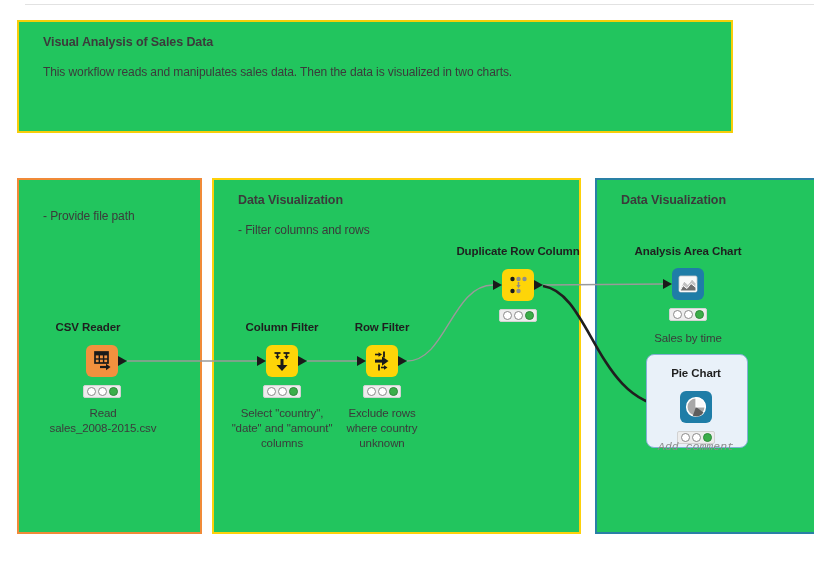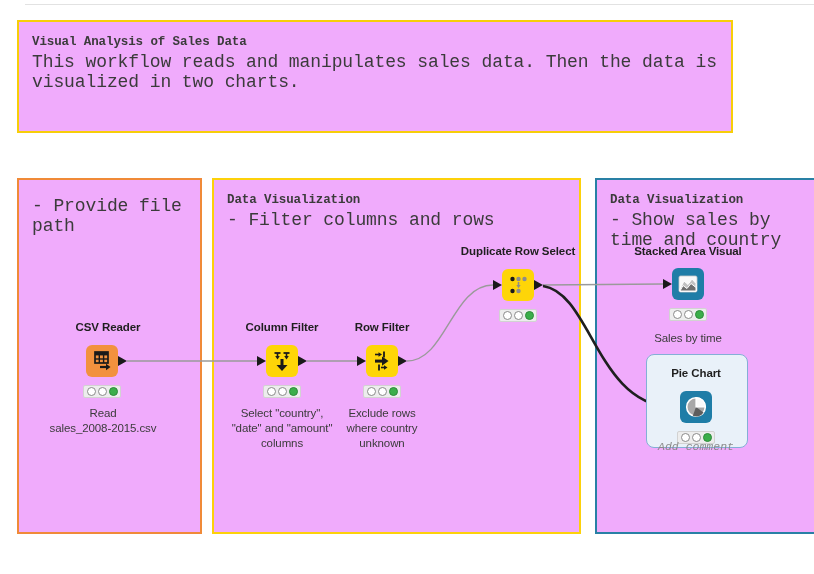--- a/index.html
+++ b/index.html
@@ -12,26 +12,25 @@
   }
   .canvas { position: absolute; inset: 0; }
 
   .top-edge-line {
     position: absolute; left: 25px; right: 0; top: 4px; height: 1px;
     background: #e2e2e2;
   }
 
   
   .anno {
-    position: absolute; background: #f0abfc; border: 2px solid;
-    padding: 13px 13px;
-    font-family: Liberation Mono, monospace;
+    position: absolute; background: #22c55e; border: 2px solid;
+    padding: 13px 24px;
   }
   .anno .anno-title { font-size: 12.5px; font-weight: bold; color: #3b3b3b; letter-spacing: -0.1px; }
-  .anno .anno-body  { font-size: 18px; color: #3b3b3b; margin-top: 3px; letter-spacing: -0.1px; }
+  .anno .anno-body  { font-size: 12px; color: #3b3b3b; margin-top: 16px; letter-spacing: -0.1px; }
 
   #anno-header        { left: 17px; top: 20px;  width: 716px; height: 113px; border-color: #f7ce09; }
   #group-reading      { left: 17px; top: 178px; width: 185px; height: 356px; border-color: #f08a38; }
   #group-preprocess   { left: 212px; top: 178px; width: 369px; height: 356px; border-color: #fdd10a; }
   #group-visualize    { left: 595px; top: 178px; width: 235px; height: 356px; border-color: #2980a5; }
 
   
   svg.wires { position: absolute; left: 0; top: 0; width: 814px; height: 574px; z-index: 5; }
   .wire  { fill: none; stroke: #9a9a9a; stroke-width: 1.4px; }
   .wire-selected { fill: none; stroke: #1f1f1f; stroke-width: 2.6px; }
@@ -92,21 +91,20 @@
 
   <div class="anno" id="group-reading">
     <div class="anno-body">- Provide file path</div>
   </div>
   <div class="anno" id="group-preprocess">
     <div class="anno-title">Data Visualization</div>
     <div class="anno-body">- Filter columns and rows</div>
   </div>
   <div class="anno" id="group-visualize">
     <div class="anno-title">Data Visualization</div>
-    <div class="anno-body">- Show sales by time and country</div>
   </div>
 
   <div class="selection-frame"></div>
 
   <svg class="wires">
 
     <path class="wire" d="M127,361 H257"></path>
     <path class="wire" d="M307,361 H357"></path>
     <path class="wire" d="M407,361 C446,361 452,285 493,285"></path>
     <path class="wire" d="M543,285 L663,284"></path>
@@ -116,21 +114,21 @@
     <polygon class="port" points="257,356 257,366 266,361"></polygon>
     <polygon class="port" points="298,356 298,366 307,361"></polygon>
     <polygon class="port" points="357,356 357,366 366,361"></polygon>
     <polygon class="port" points="398,356 398,366 407,361"></polygon>
     <polygon class="port" points="493,280 493,290 502,285"></polygon>
     <polygon class="port" points="534,280 534,290 543,285"></polygon>
     <polygon class="port" points="663,279 663,289 672,284"></polygon>
     <polygon class="port" points="671,402 671,412 680,407"></polygon>
   </svg>
 
-  <div class="node-label" style="left:108px; top:321px;">CSV Reader</div>
+  <div class="node-label" style="left:88px; top:321px;">CSV Reader</div>
   <div class="node node-orange" style="left:86px; top:345px;">
     <svg width="32" height="32" viewBox="0 0 32 32">
       <rect x="9" y="7" width="13" height="11" fill="none" stroke="#1a1a1a" stroke-width="1.7"></rect>
       <rect x="9" y="7" width="13" height="3.4" fill="#1a1a1a"></rect>
       <line x1="13.3" y1="7" x2="13.3" y2="18" stroke="#1a1a1a" stroke-width="1.4"></line>
       <line x1="17.6" y1="7" x2="17.6" y2="18" stroke="#1a1a1a" stroke-width="1.4"></line>
       <line x1="9" y1="14" x2="22" y2="14" stroke="#1a1a1a" stroke-width="1.4"></line>
       <line x1="14" y1="22" x2="20" y2="22" stroke="#1a1a1a" stroke-width="2.2"></line>
       <polygon points="20,18.8 20,25.2 24.5,22" fill="#1a1a1a"></polygon>
     </svg>
@@ -180,39 +178,39 @@
   </div>
   <div class="status" style="left:382px; top:385px;">
     <span class="dot"></span>
     <span class="dot"></span>
     <span class="dot green"></span>
   </div>
   <div class="node-comment" style="left:382px; top:406px;">Exclude rows
 where country
 unknown</div>
 
-  <div class="node-label" style="left:518px; top:245px;">Duplicate Row Select</div>
+  <div class="node-label" style="left:518px; top:245px;">Duplicate Row Column</div>
   <div class="node node-yellow" style="left:502px; top:269px;">
     <svg width="32" height="32" viewBox="0 0 32 32">
       <circle cx="10.5" cy="10" r="2.2" fill="#1a1a1a"></circle>
       <circle cx="16.5" cy="10" r="2.2" fill="#8c8c8c"></circle>
       <circle cx="22.5" cy="10" r="2.2" fill="#8c8c8c"></circle>
       <line x1="16.5" y1="13" x2="16.5" y2="16.5" stroke="#8c8c8c" stroke-width="1.6"></line>
       <polygon points="14.4,16 18.6,16 16.5,19.2" fill="#8c8c8c"></polygon>
       <circle cx="10.5" cy="22" r="2.2" fill="#1a1a1a"></circle>
       <circle cx="16.5" cy="22" r="2.2" fill="#8c8c8c"></circle>
     </svg>
   </div>
   <div class="status" style="left:518px; top:309px;">
     <span class="dot"></span>
     <span class="dot"></span>
     <span class="dot green"></span>
   </div>
 
-  <div class="node-label" style="left:688px; top:245px;">Stacked Area Visual</div>
+  <div class="node-label" style="left:688px; top:245px;">Analysis Area Chart</div>
   <div class="node node-blue" style="left:672px; top:268px;">
     <svg width="32" height="32" viewBox="0 0 32 32">
       <rect x="7" y="8" width="18" height="16" rx="1.5" fill="#fafafa" stroke="#c9c9c9" stroke-width="0.8"></rect>
       <polygon points="8,21 12,13 16,16.5 20,11 24,15.5 24,23 8,23" fill="#c2c2c2" stroke="#ffffff" stroke-width="1"></polygon>
       <polygon points="8,23 11,17.5 15,20.5 19,15.5 24,19.5 24,23" fill="#6f6f6f" stroke="#ffffff" stroke-width="1"></polygon>
     </svg>
   </div>
   <div class="status" style="left:688px; top:308px;">
     <span class="dot"></span>
     <span class="dot"></span>

